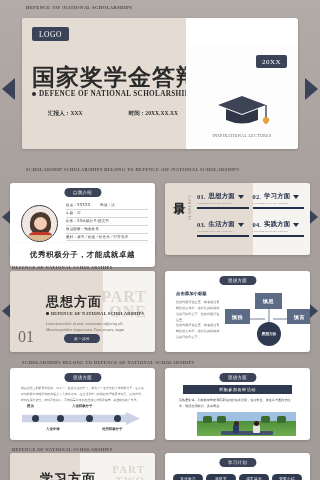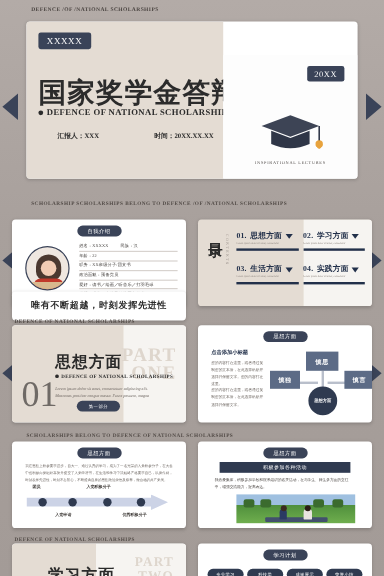--- a/index.html
+++ b/index.html
@@ -93,21 +93,21 @@
   .p1-right { flex:1; background:#f6f4f1; }
   .p1-overlay { position:absolute; left:0; top:0; width:145px; height:100%; }
   .p1-big { position:absolute; right:8px; top:18px; font-size:16px; color:#ded6cd; font-weight:700;
             line-height:.95; text-align:right; letter-spacing:1px; }
   .p1-title { position:absolute; left:36px; top:22px; font-size:13px; font-weight:700; color:#2b2b2b; letter-spacing:1px; }
   .p1-sub { position:absolute; left:36px; top:40px; font-size:4.2px; font-weight:700; color:#2b2b2b;
             letter-spacing:.3px; display:flex; align-items:center; gap:2.5px; }
   .p1-sub .dot { width:2.5px;height:2.5px;border-radius:50%;background:#2b2b2b;}
   .p1-body { position:absolute; left:36px; top:50px; width:86px; font-size:3.4px; color:#6d6661;
              line-height:1.85; font-style:italic; }
-  .p1-num { position:absolute; left:8px; bottom:6px; font-size:30px; color:#6f6a66; font-weight:400; }
+  .p1-num { position:absolute; left:8px; bottom:6px; font-size:16px; color:#6f6a66; font-weight:400; }
   .p1-btn { position:absolute; left:54px; bottom:9px; background:#3a4358; color:#fff; border-radius:7px;
             font-size:3.6px; padding:2.5px 10px; letter-spacing:.4px; }
 
   
   .s-diagram { left:165px; top:271px; width:145px; height:81px; }
   .dg-badge { position:absolute; left:50%; top:5px; transform:translateX(-50%); }
   .dg-head { position:absolute; left:11px; top:20px; font-size:4.4px; font-weight:700; color:#22304a; }
   .dg-p { position:absolute; left:11px; width:44px; font-size:3.1px; color:#6d6661; line-height:1.9; }
   .box { position:absolute; background:#5c6b86; color:#fff; display:flex; align-items:center;
          justify-content:center; font-size:5px; font-weight:700; letter-spacing:.5px; }
@@ -162,21 +162,21 @@
 
   <div class="arrow arrow-l" style="left:2px; top:78px;"></div>
   <div class="arrow arrow-r" style="right:2px; top:78px;"></div>
   <div class="arrow arrow-l" style="left:2px; top:206px;"></div>
   <div class="arrow arrow-r" style="right:2px; top:206px;"></div>
   <div class="arrow arrow-l" style="left:2px; top:300px;"></div>
   <div class="arrow arrow-r" style="right:2px; top:300px;"></div>
 
   <div class="slide hero">
     <div class="hero-left">
-      <div class="logo-box">XXXXX</div>
+      <div class="logo-box">LOGO</div>
       <div class="hero-title">国家奖学金答辩</div>
       <div class="hero-sub">
         <span class="dot"></span>
         <span>DEFENCE OF NATIONAL SCHOLARSHIPS</span>
       </div>
       <div class="hero-meta">
         <span>汇报人：XXX</span>
         <span>时间：20XX.XX.XX</span>
       </div>
     </div>
@@ -220,21 +220,21 @@
       <div class="pf-row">
           <span>爱好：读书／绘画／听音乐／打羽毛球</span>
         </div>
       <div class="pf-row">
           <span>理想：成为一名优秀的校园宣传者</span>
         </div>
     </div>
   </div>
 
   <div class="slide s-quote">
-    <div class="quote-t">唯有不断超越，时刻发挥先进性</div>
+    <div class="quote-t">优秀积极分子，才能成就卓越</div>
   </div>
 
   <div class="slide s-catalog">
     <div class="cat-left">
       <div class="cat-cn">目录</div>
       <div class="cat-vert">CONTENTS</div>
     </div>
     <div class="cat-right">
       <div class="cat-white"></div>
       <div class="cat-grid">

